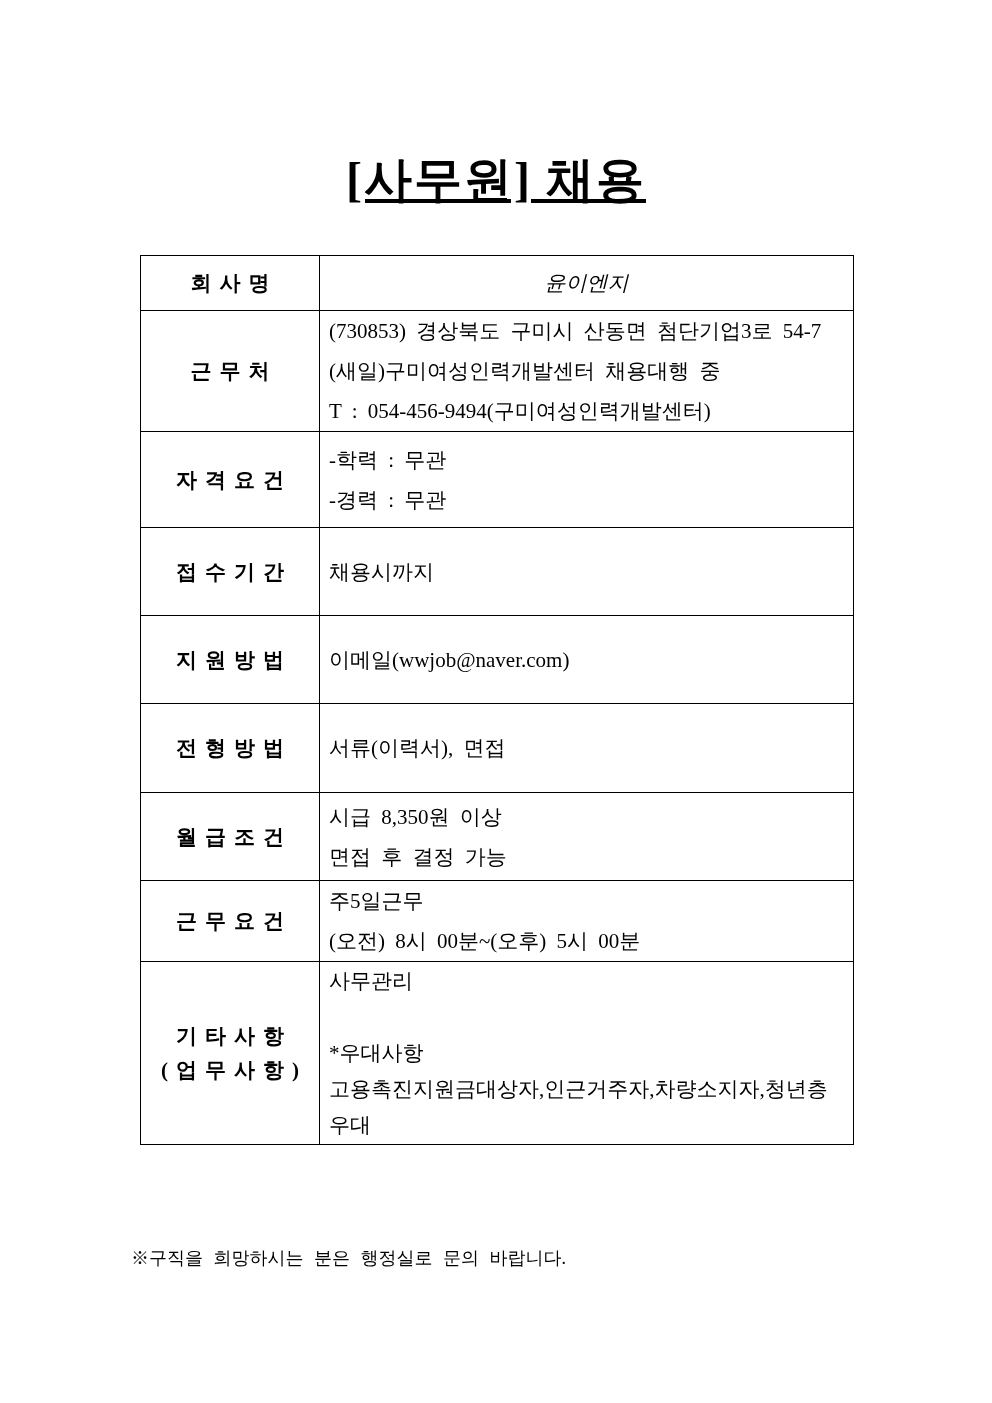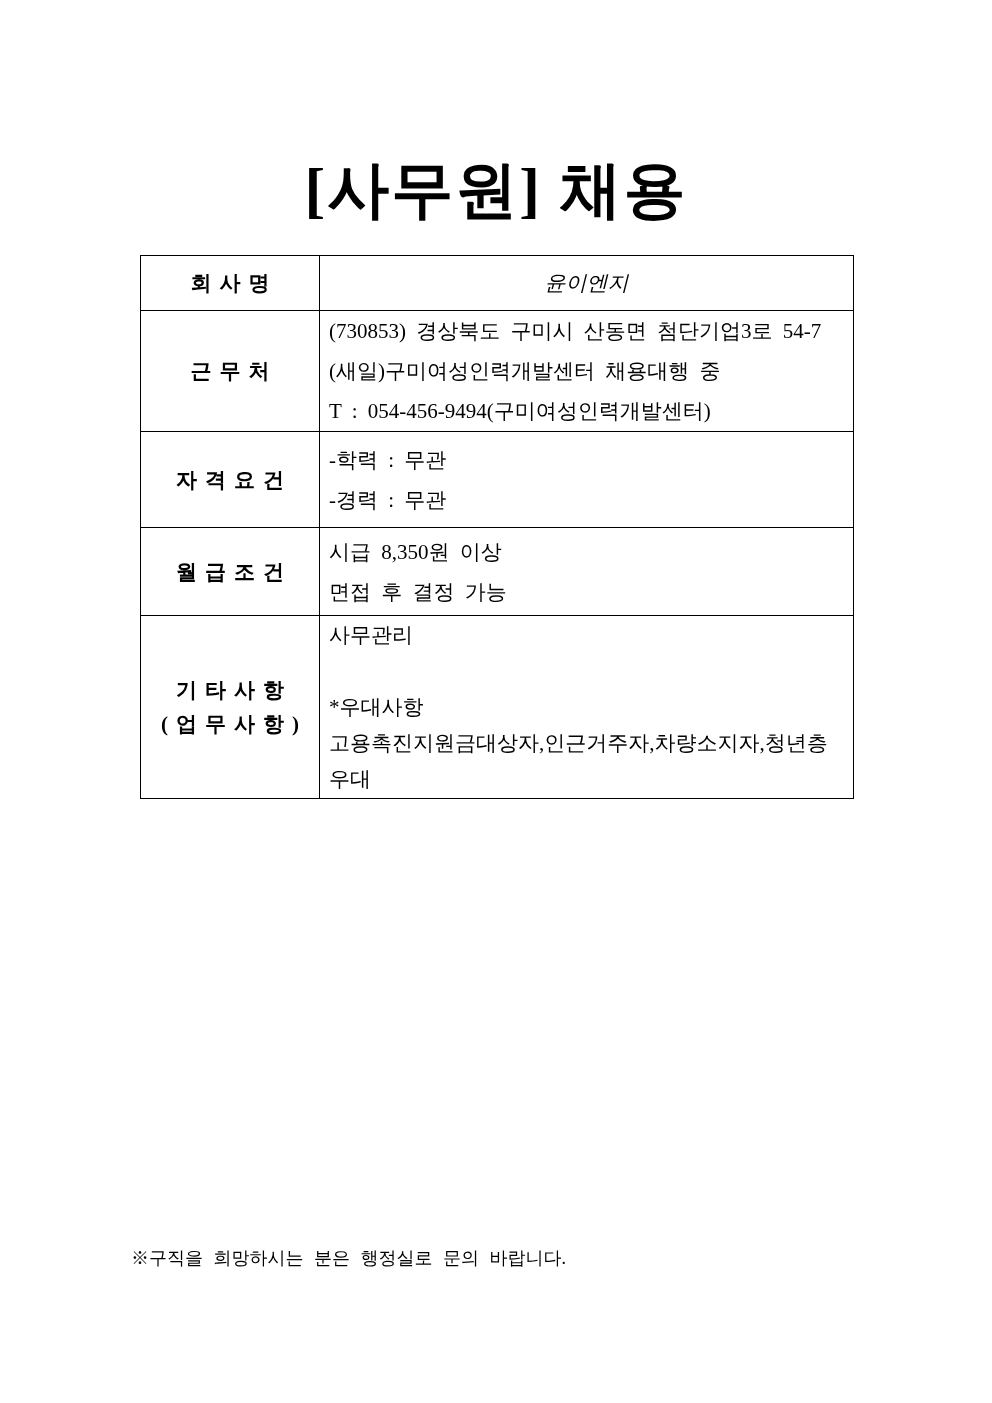--- a/index.html
+++ b/index.html
@@ -10,24 +10,25 @@
     position: relative;
     font-family: "Liberation Serif", "DejaVu Serif", serif;
     color: #000000;
   }
   .page-title {
     position: absolute;
     top: 148px;
     left: 0;
     width: 992px;
     text-align: center;
-    font-size: 62px;
+    font-size: 48px;
     font-weight: bold;
     letter-spacing: 2px;
     white-space: nowrap;
+    text-decoration: underline;
   }
   table.job-table {
     position: absolute;
     top: 255px;
     left: 140px;
     width: 713px;
     border-collapse: collapse;
     table-layout: fixed;
     padding-left: 34px;
   }
@@ -102,25 +103,50 @@
         <div class="val-line">T : 054-456-9494(구미여성인력개발센터)</div>
       </td>
     </tr>
     <tr class="r3">
       <th>자격요건</th>
       <td>
         <div class="val-line">-학력 : 무관</div>
         <div class="val-line">-경력 : 무관</div>
       </td>
     </tr>
+    <tr class="r4">
+      <th>접수기간</th>
+      <td>
+        <div class="val-line">채용시까지</div>
+      </td>
+    </tr>
+    <tr class="r5">
+      <th>지원방법</th>
+      <td>
+        <div class="val-line">이메일(wwjob@naver.com)</div>
+      </td>
+    </tr>
+    <tr class="r6">
+      <th>전형방법</th>
+      <td>
+        <div class="val-line">서류(이력서), 면접</div>
+      </td>
+    </tr>
     <tr class="r7">
       <th>월급조건</th>
       <td>
         <div class="val-line">시급 8,350원 이상</div>
         <div class="val-line">면접 후 결정 가능</div>
+      </td>
+    </tr>
+    <tr class="r8">
+      <th>근무요건</th>
+      <td>
+        <div class="val-line">주5일근무</div>
+        <div class="val-line">(오전) 8시 00분~(오후) 5시 00분</div>
       </td>
     </tr>
     <tr class="r9">
       <th>
         <div class="label-line">기타사항</div>
         <div class="label-line">(업무사항)</div>
       </th>
       <td>
         <div class="val-line">사무관리</div>
         <div class="val-line"></div>

